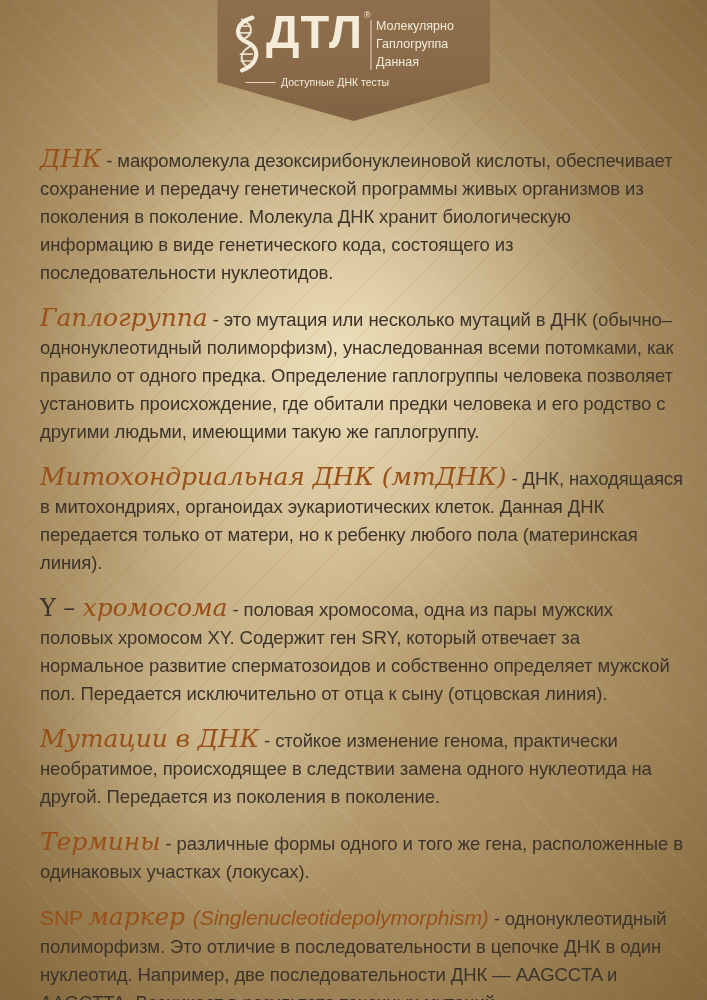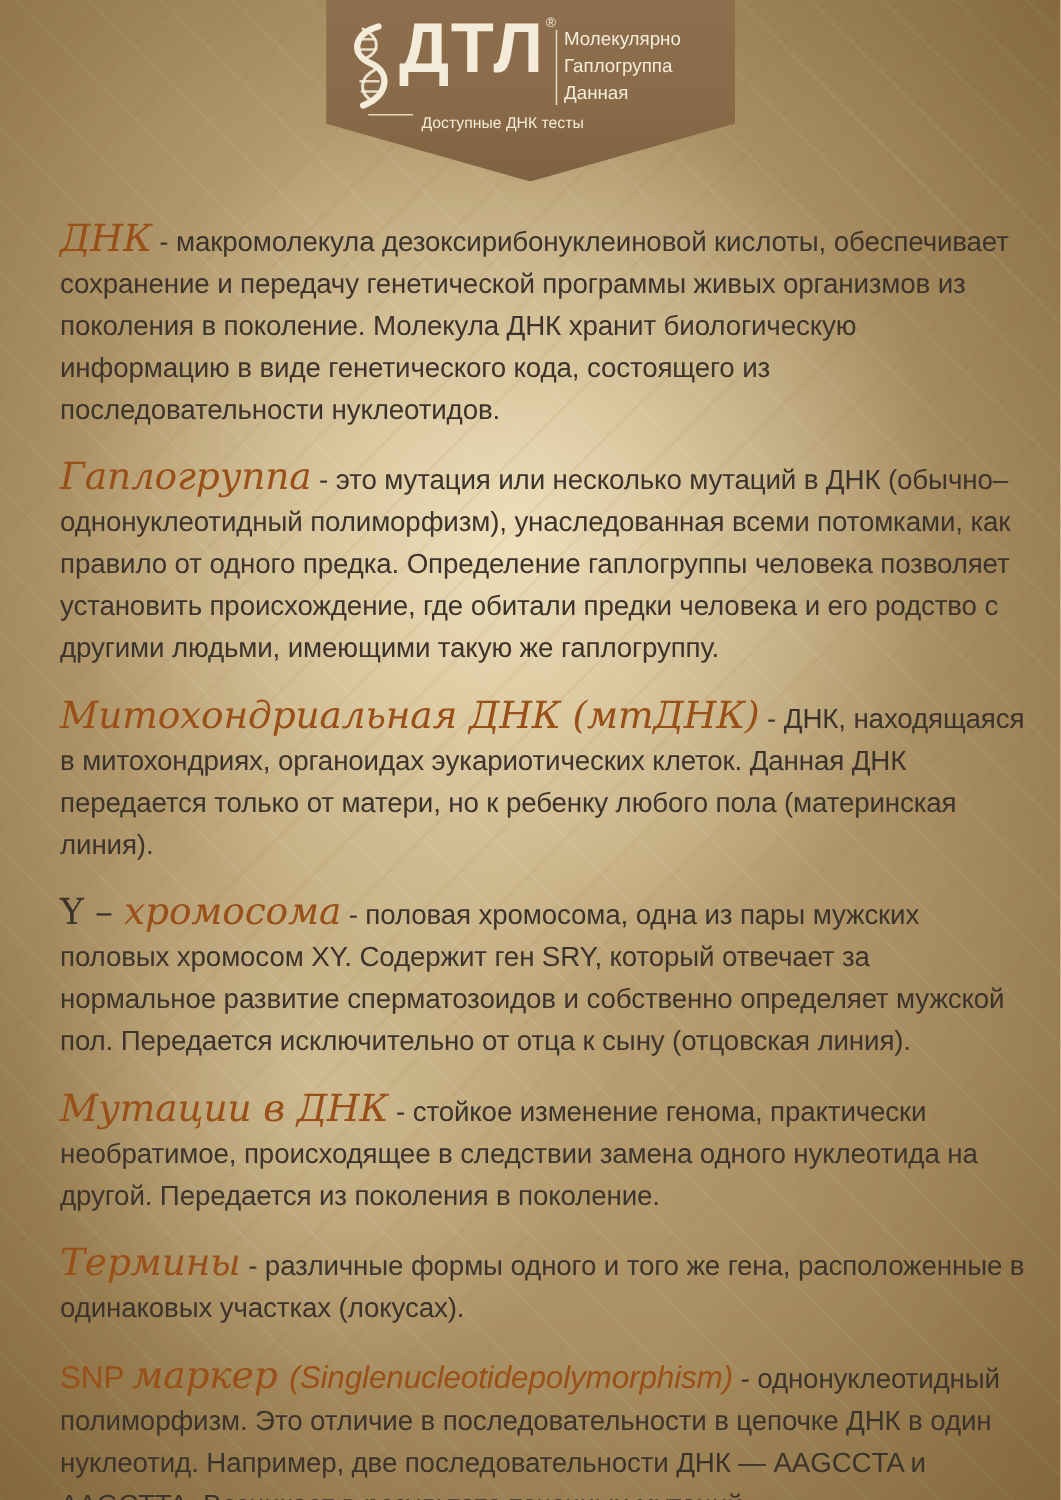--- a/index.html
+++ b/index.html
@@ -34,21 +34,21 @@
   .banner *{color:#f4ecd9;}
   .dna-icon{position:absolute;left:11px;top:12px;width:34px;height:64px;}
   .brand-word{
     position:absolute;left:49px;top:8px;
     font-size:47px;font-weight:bold;letter-spacing:1px;line-height:1;
     font-family:"Liberation Sans","DejaVu Sans",sans-serif;
   }
   .reg-mark{position:absolute;left:147px;top:10px;font-size:9px;}
   .v-divider{position:absolute;left:153px;top:20px;width:1px;height:50px;background:rgba(244,236,217,0.85);}
   .org-lines{position:absolute;left:159px;top:17px;font-size:12.5px;line-height:18px;white-space:nowrap;}
-  .tagline{position:absolute;left:28px;top:76px;display:flex;font-size:10.5px;white-space:nowrap;}
+  .tagline{position:absolute;left:28px;top:76px;display:flex;align-items:center;font-size:10.5px;white-space:nowrap;}
   .tagline .rule{display:inline-block;width:30px;height:1px;background:rgba(244,236,217,0.85);margin-right:6px;}
 
   
   .content{position:relative;z-index:2;padding:146px 20px 0 27px;}
   .doc-title{
     margin:0 0 14px 0;text-align:center;
     font-family:"Liberation Serif","DejaVu Serif",serif;
     font-size:34px;font-weight:bold;letter-spacing:1px;color:#8d4719;
   }
   .terms{width:660px;}

